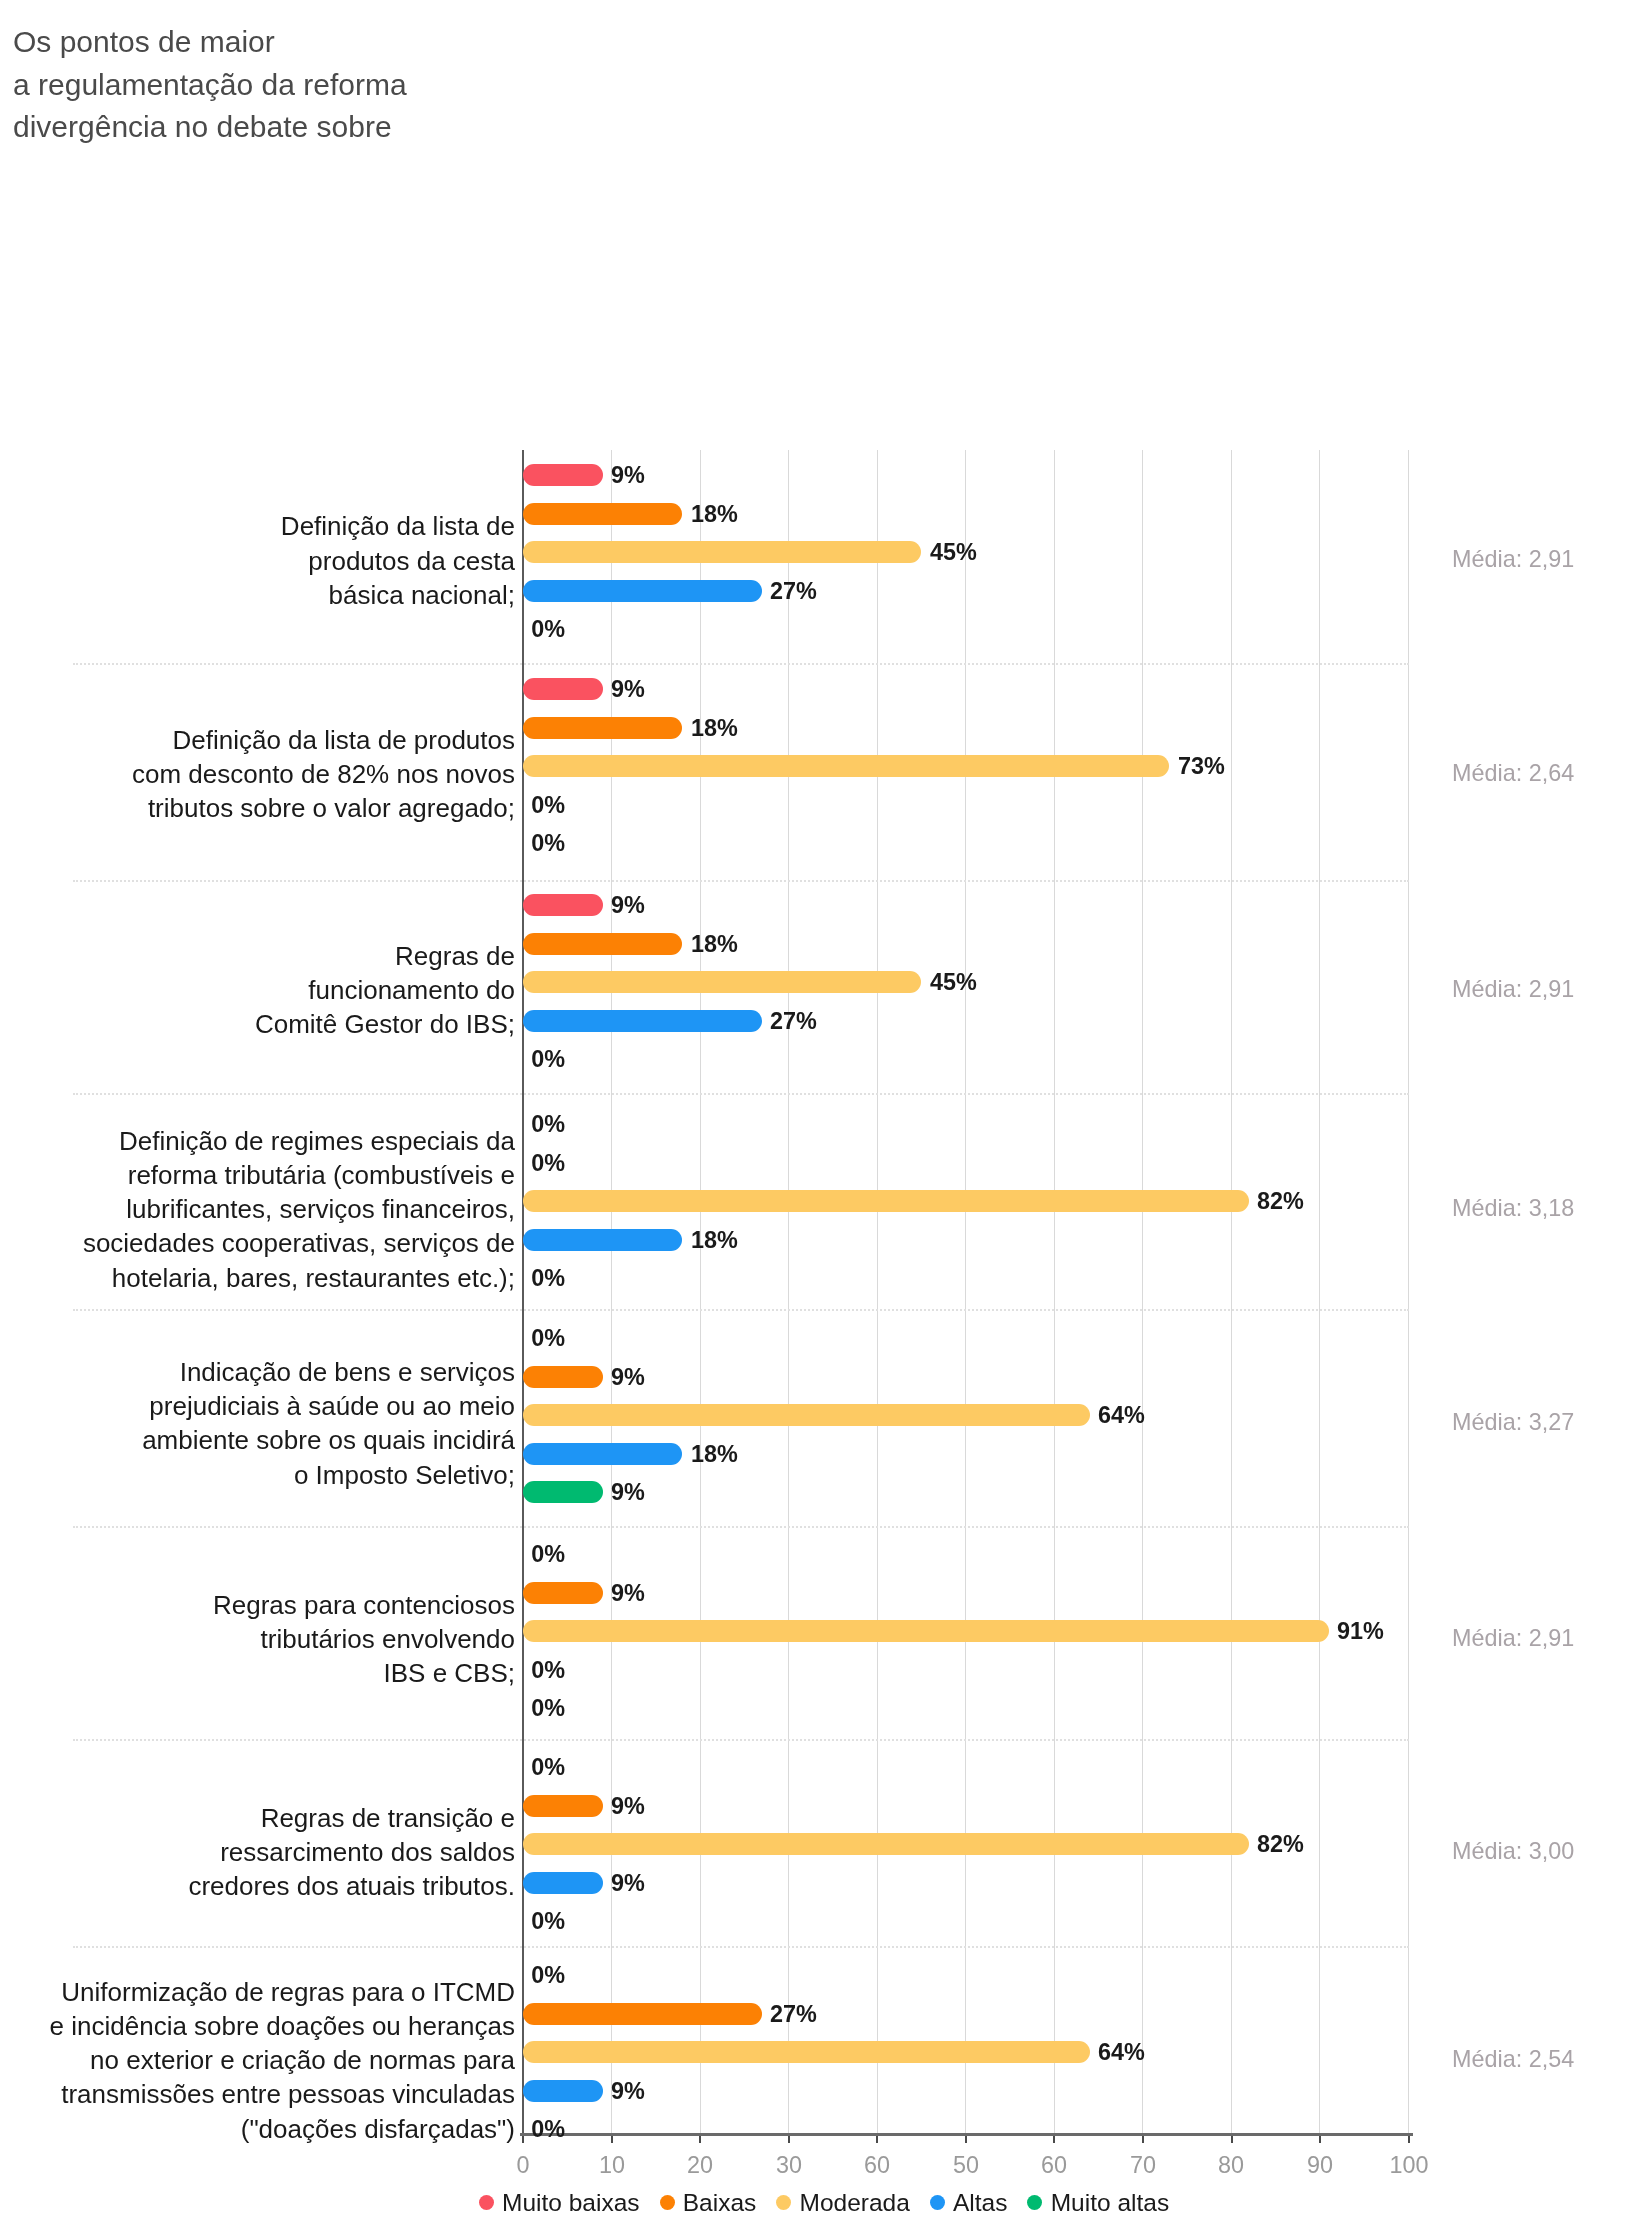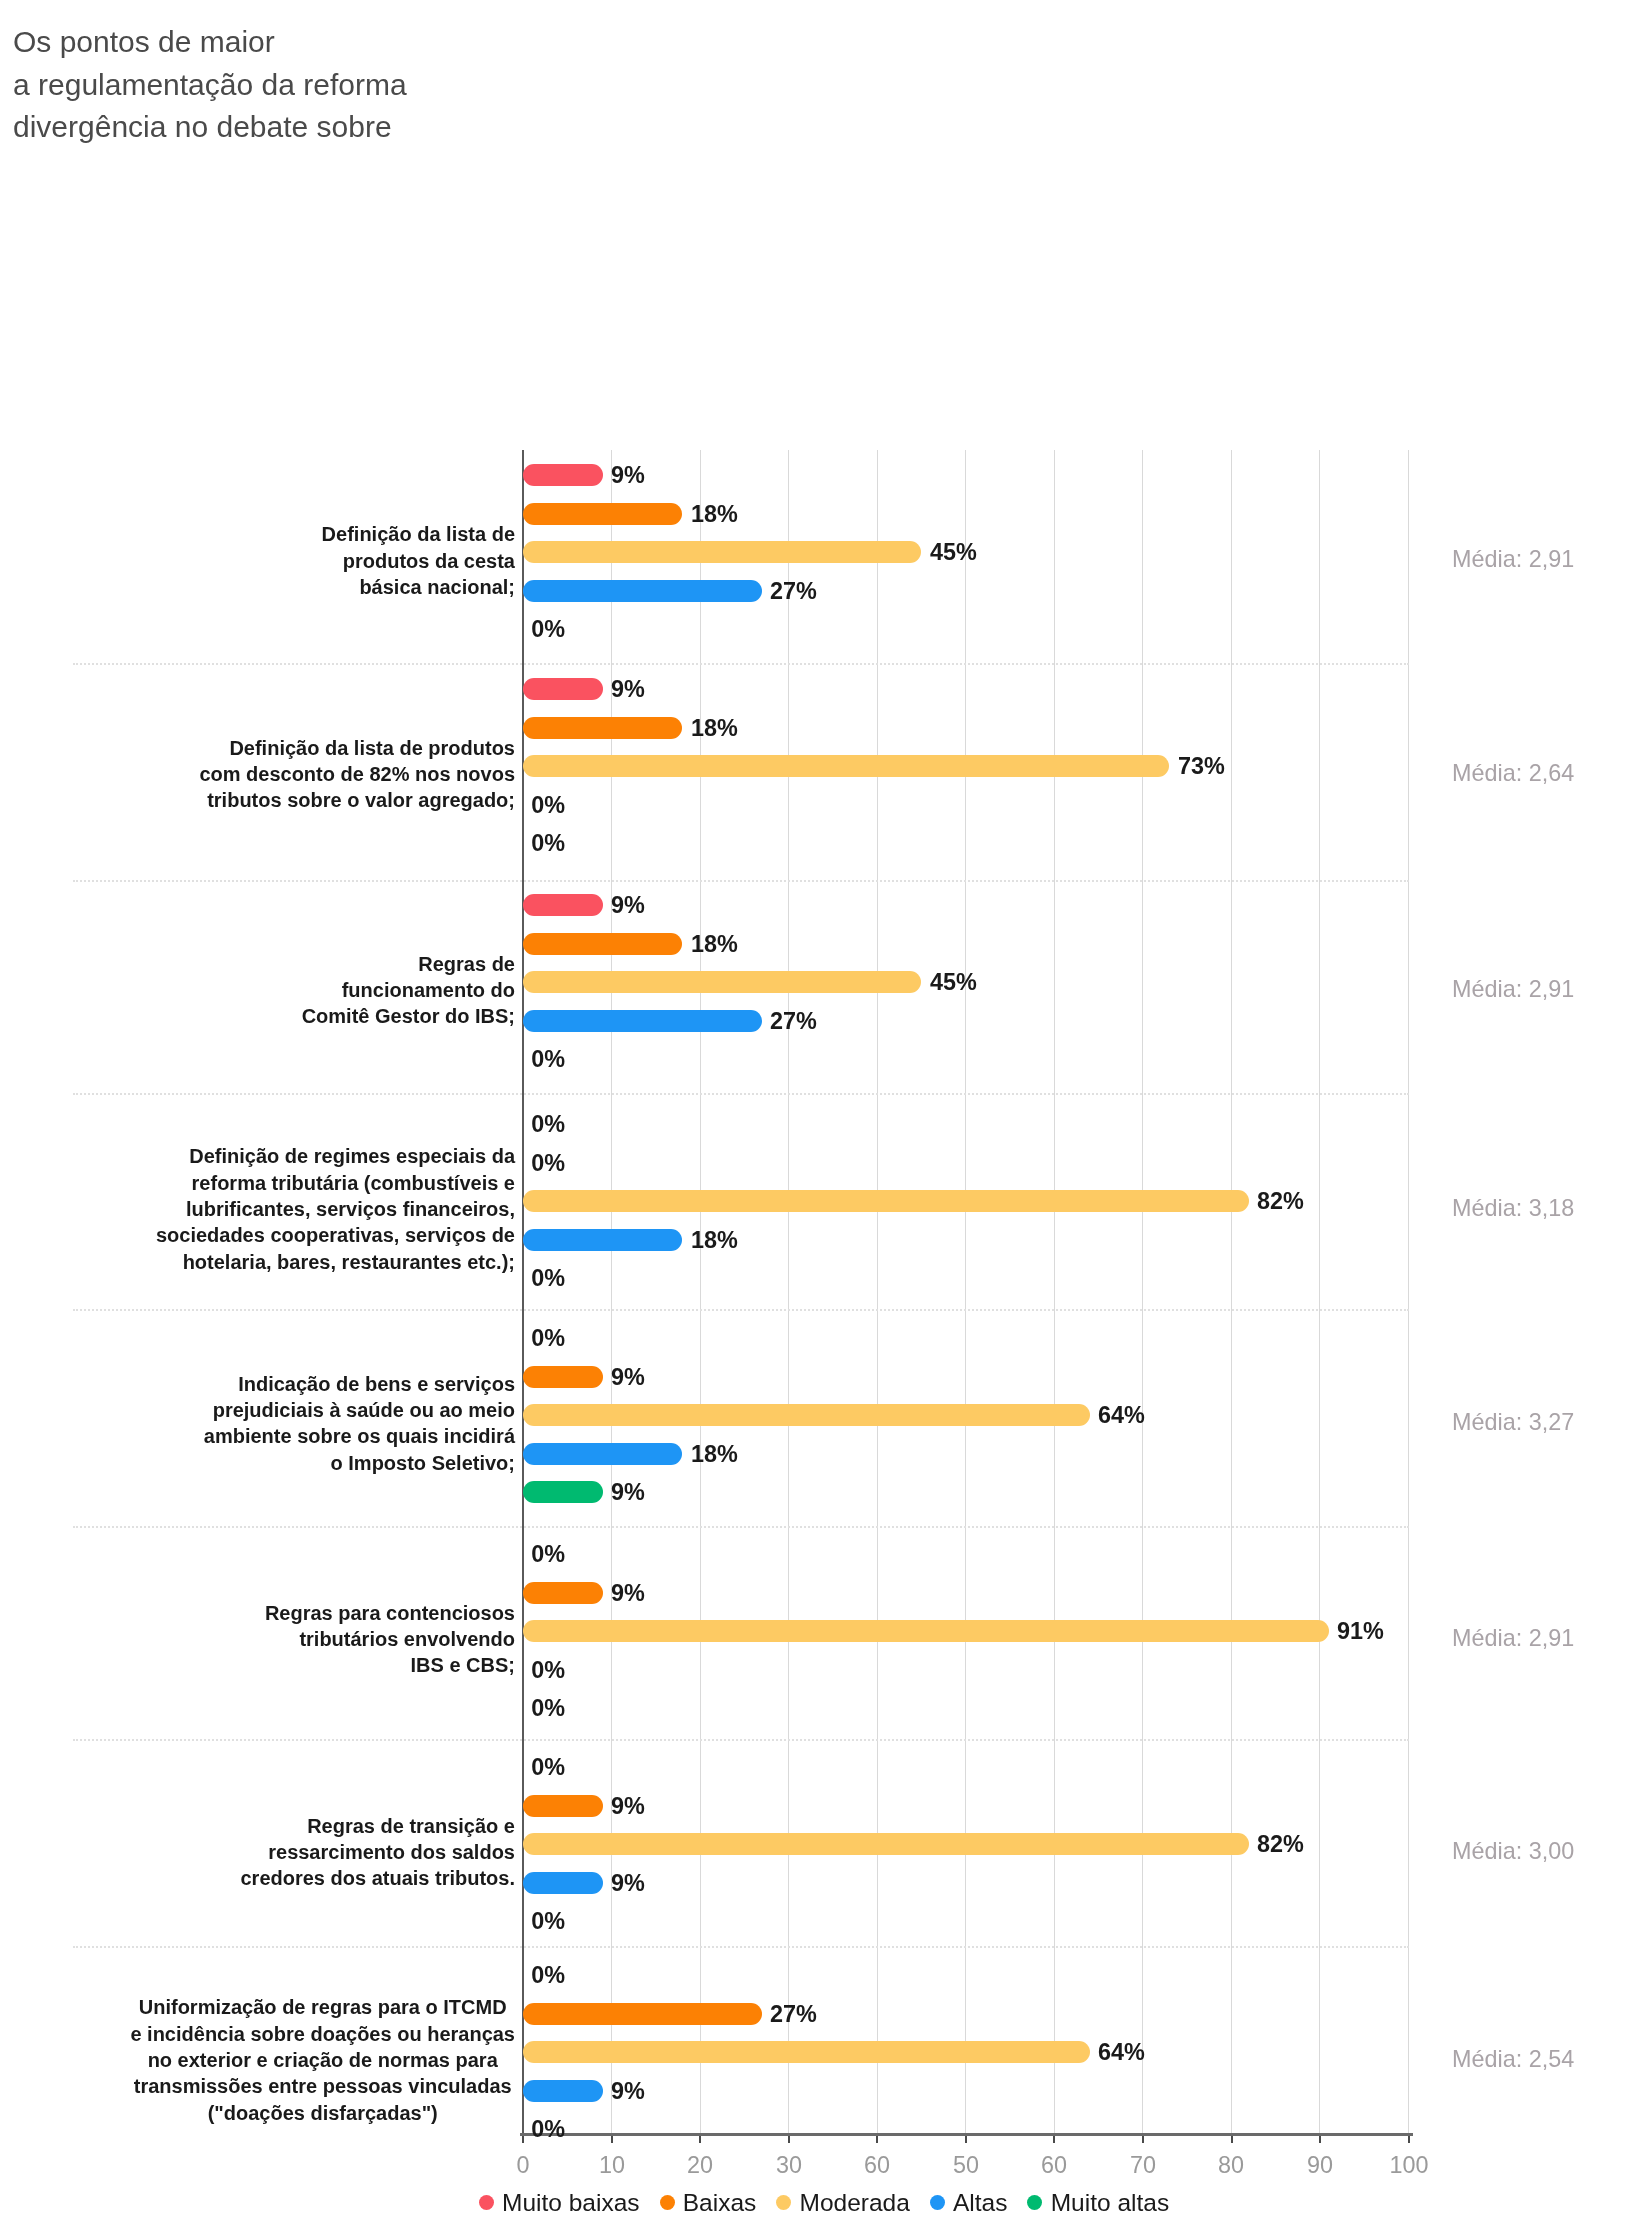--- a/index.html
+++ b/index.html
@@ -118,22 +118,22 @@
     font-weight: bold;
     color: #1a1a1a;
     white-space: nowrap;
   }
 
   .cat-label {
     position: absolute;
     right: 894px;
     width: 479px;
     text-align: right;
-    font-size: 20px;
-    font-weight: bold;
+    font-size: 26px;
+    font-weight: normal;
     color: #1a1a1a;
     line-height: 1.32;
     white-space: pre-line;
   }
 
   .media {
     position: absolute;
     left: 929px;
     font-size: 23.4px;
     color: #a9a3a7;
@@ -369,21 +369,21 @@
         </div>
         <div class="barrow" style="top: 116px; width: 886px;">
           <div class="bar blue" style="width: 80px;"></div>
           <div class="barlabel" style="left: 88px;">9%</div>
         </div>
         <div class="barrow" style="top: 154px; width: 886px;">
           <div class="barlabel" style="left: 8.2px;">0%</div>
         </div>
       </div>
       <div class="group" style="top: 1514px; height: 193px;">
-        <div class="cat-label" style="top: 0px; height: 193px; display: flex; flex-direction: column; justify-content: center; align-items: flex-end; text-align: center;">Uniformização de regras para o ITCMD
+        <div class="cat-label" style="top: 0px; height: 193px; display: flex; flex-direction: column; justify-content: center; align-items: flex-end;">Uniformização de regras para o ITCMD
 e incidência sobre doações ou heranças
 no exterior e criação de normas para
 transmissões entre pessoas vinculadas
 ("doações disfarçadas")</div>
         <div class="media" style="top: 82px;">Média: 2,54</div>
         <div class="barrow" style="top: 0px; width: 886px;">
           <div class="barlabel" style="left: 8.2px;">0%</div>
         </div>
         <div class="barrow" style="top: 39px; width: 886px;">
           <div class="bar orange" style="width: 239px;"></div>

